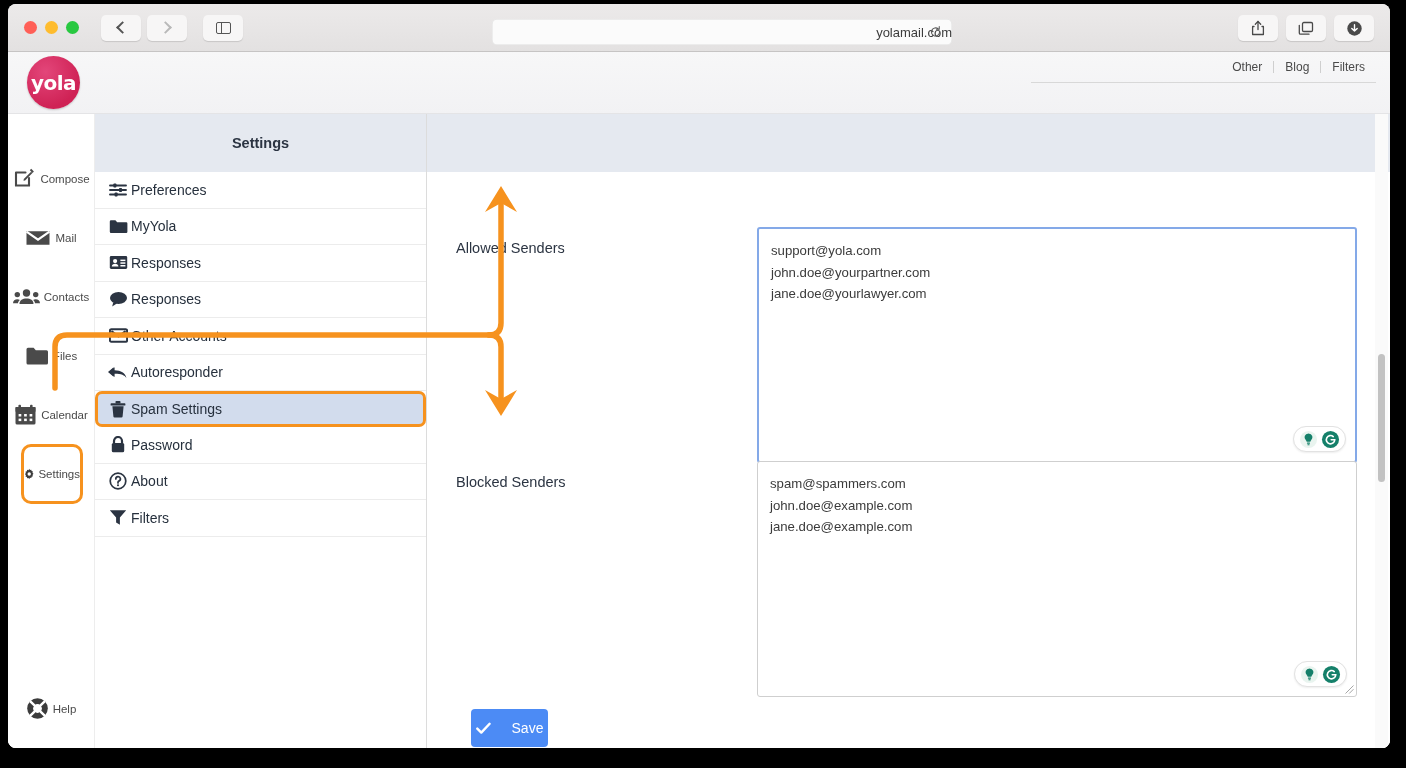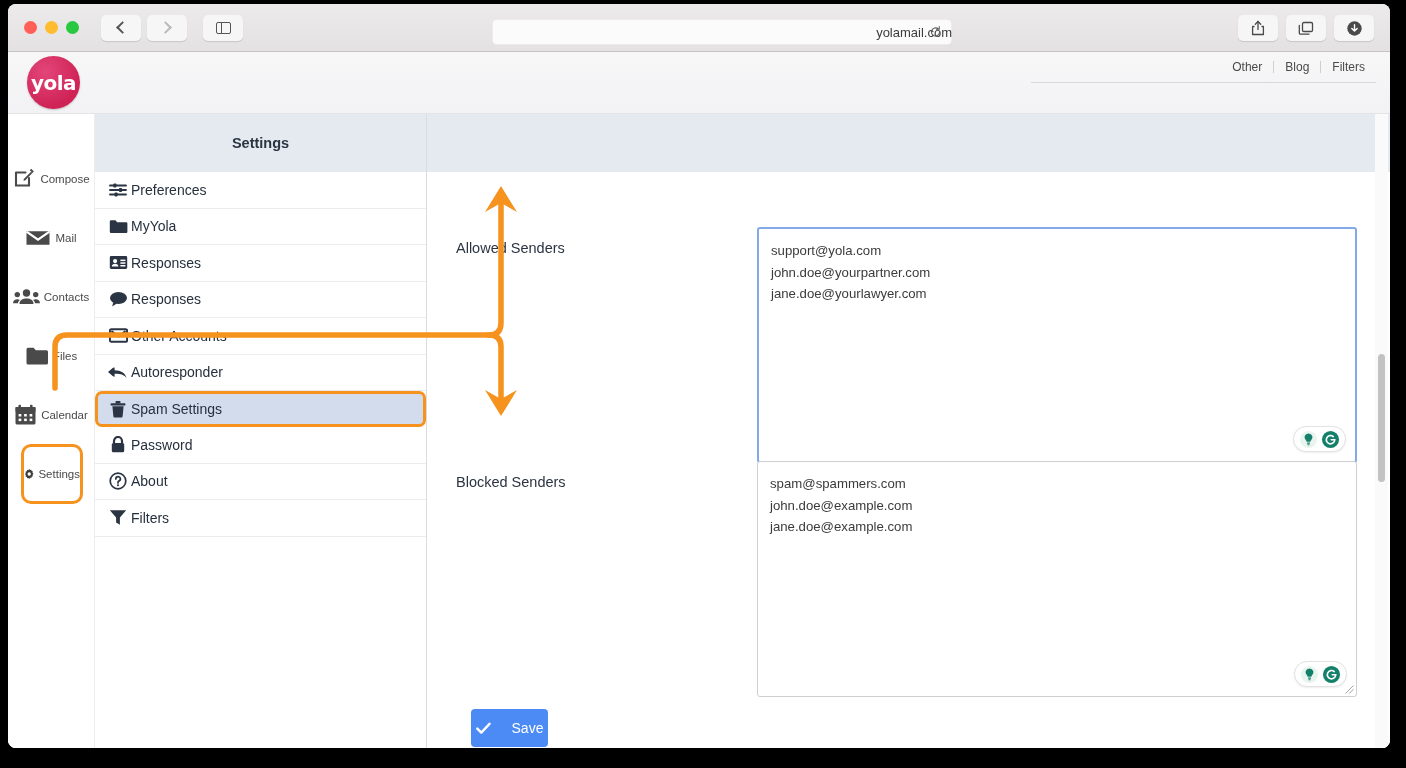--- a/index.html
+++ b/index.html
@@ -348,20 +348,33 @@
           <svg width="22" height="22" viewBox="0 0 22 22">
             <path d="M11 0l1.5 2.6 2.9-.8.6 3 2.9.9-1 2.8 2.1 2.2-2.1 2.2 1 2.8-2.9.9-.6 3-2.9-.8L11 22l-1.5-2.6-2.9.8-.6-3-2.9-.9 1-2.8L2 11l2.1-2.2-1-2.8 2.9-.9.6-3 2.9.8z" fill="#3c3c3c"></path>
             <circle cx="11" cy="11" r="3.6" fill="#fff"></circle>
           </svg>
           <span class="lbl">Settings</span>
         </div>
 
       </div>
 
       <div class="rail-bottom">
+        <div class="rail-item">
+          <svg width="23" height="23" viewBox="0 0 23 23">
+            <circle cx="11.5" cy="11.5" r="10.3" fill="#3c3c3c"></circle>
+            <circle cx="11.5" cy="11.5" r="4.4" fill="#fff"></circle>
+            <g stroke="#fff" stroke-width="2.4" stroke-linecap="round">
+              <path d="M4.6 4.6l3.6 3.6"></path>
+                <path d="M18.4 4.6l-3.6 3.6"></path>
+              <path d="M4.6 18.4l3.6-3.6"></path>
+                <path d="M18.4 18.4l-3.6-3.6"></path>
+            </g>
+          </svg>
+          <span class="lbl">Help</span>
+        </div>
       </div>
     </div>
 
     <div class="settings-col">
       <div class="settings-head">Settings</div>
       <div class="settings-list">
 
         <div class="s-item">
           <span class="ico">
             <svg width="18" height="16" viewBox="0 0 18 16">

